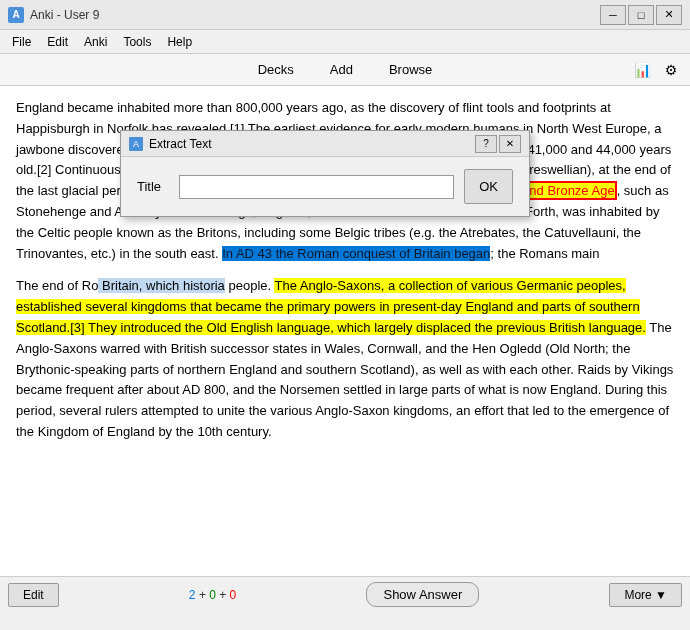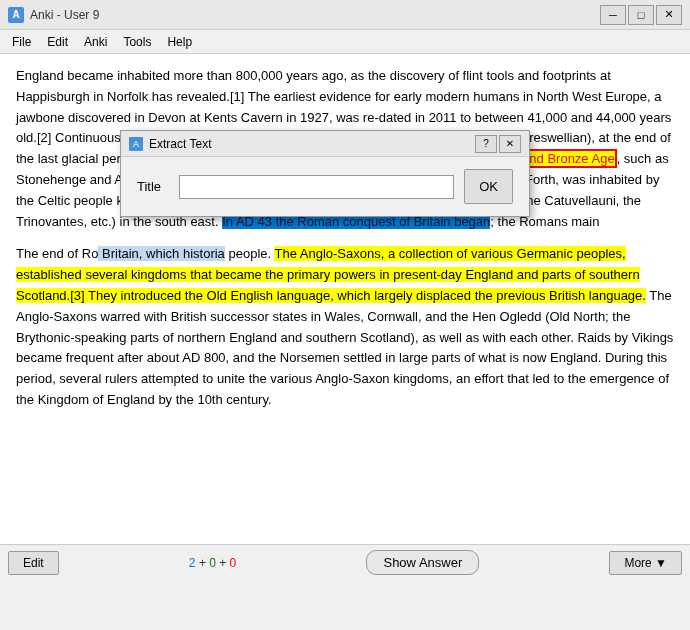--- a/index.html
+++ b/index.html
@@ -222,20 +222,31 @@
   </div>
 
   <div class="menu-bar">
     <span class="menu-item">File</span>
     <span class="menu-item">Edit</span>
     <span class="menu-item">Anki</span>
     <span class="menu-item">Tools</span>
     <span class="menu-item">Help</span>
   </div>
 
+  <div class="top-nav">
+    <div class="top-nav-items">
+      <span class="top-nav-item">Decks</span>
+      <span class="top-nav-item">Add</span>
+      <span class="top-nav-item">Browse</span>
+    </div>
+    <div class="top-nav-right">
+      <div class="top-nav-icon">📊</div>
+      <div class="top-nav-icon">⚙</div>
+    </div>
+  </div>
 
   <div class="main-content">
 
     <p class="paragraph">
       <span>England became inhabited more than 800,000 years ago, as the discovery of flint tools and footprints at Happisburgh in Norfolk has revealed.[1] The earliest evidence for early modern humans in North West Europe, a jawbone discovered in Devon at Kents Cavern in 1927, was re-dated in 2011 to between 41,000 and 44,000 years old.[2] Continuous human habitation in England dates to around 13,000 years ago (see Creswellian), at the end of the last glacial period. The region has numerous remains from the </span><span class="highlight-red-border">Mesolithic, Neolithic, and Bronze Age</span><span>, such as Stonehenge and Avebury. In the Iron Age, England, like all of Britain south of the Firth of Forth, was inhabited by the Celtic people known as the Britons, including some Belgic tribes (e.g. the Atrebates, the Catuvellauni, the Trinovantes, etc.) in the south east. </span><span class="highlight-blue">In AD 43 the Roman conquest of Britain began</span><span>; the Romans main</span>
     </p>
 
     <p class="paragraph">
       <span>The end of Ro</span><span style="background:#c0d8f0"> Britain, which historia</span><span> people. </span><span class="highlight-yellow">The Anglo-Saxons, a collection of various Germanic peoples, established several kingdoms that became the primary powers in present-day England and parts of southern Scotland.[3] They introduced the Old English language, which largely displaced the previous British language.</span><span> The Anglo-Saxons warred with British successor states in Wales, Cornwall, and the Hen Ogledd (Old North; the Brythonic-speaking parts of northern England and southern Scotland), as well as with each other. Raids by Vikings became frequent after about AD 800, and the Norsemen settled in large parts of what is now England. During this period, several rulers attempted to unite the various Anglo-Saxon kingdoms, an effort that led to the emergence of the Kingdom of England by the 10th century.</span>
     </p>

